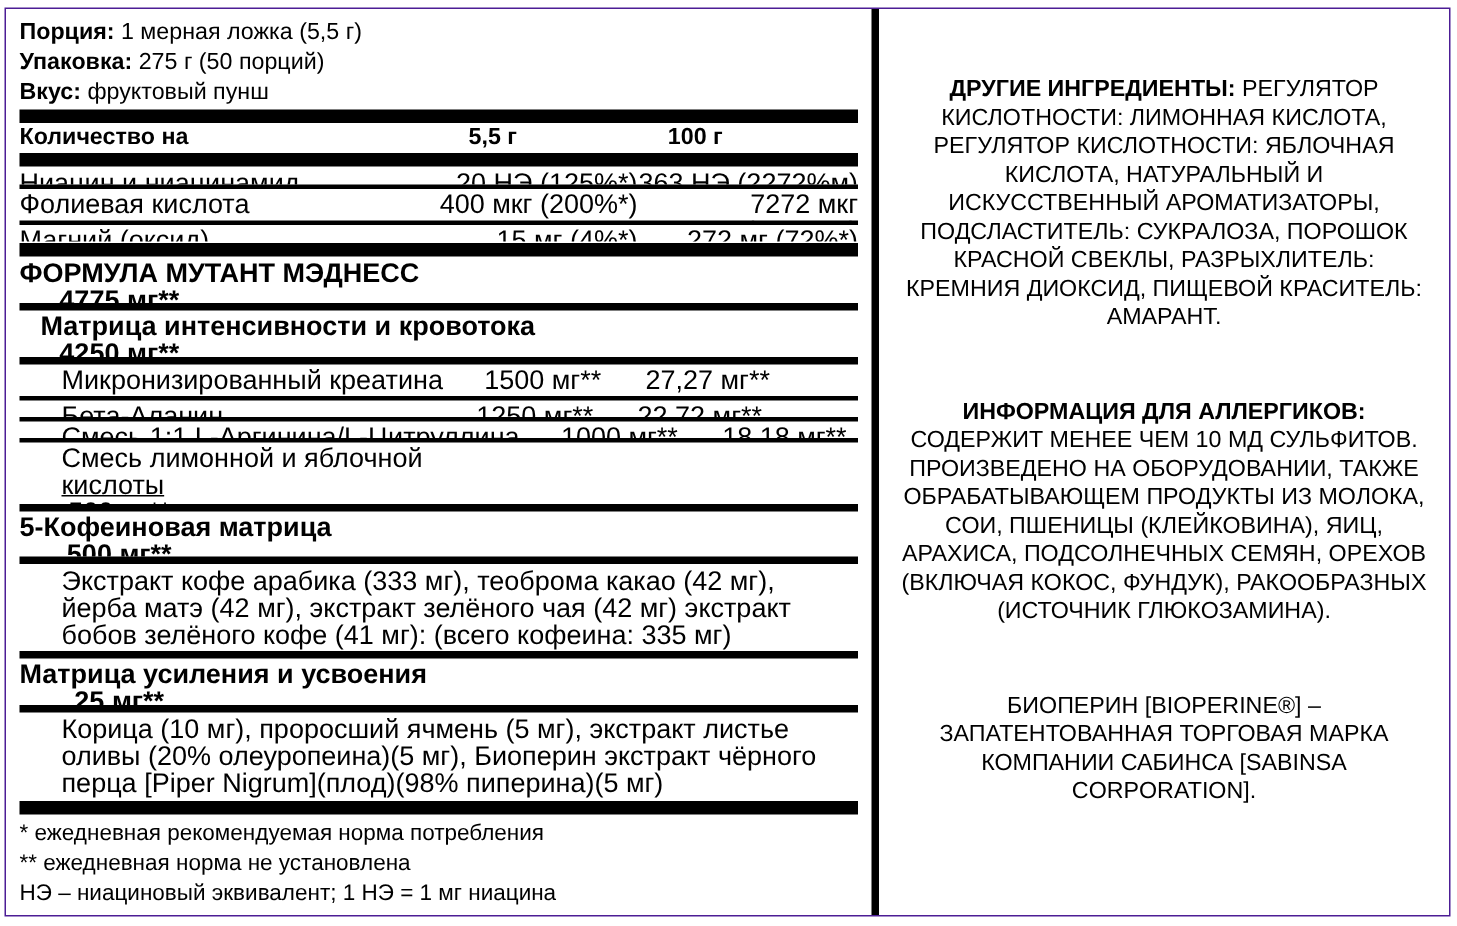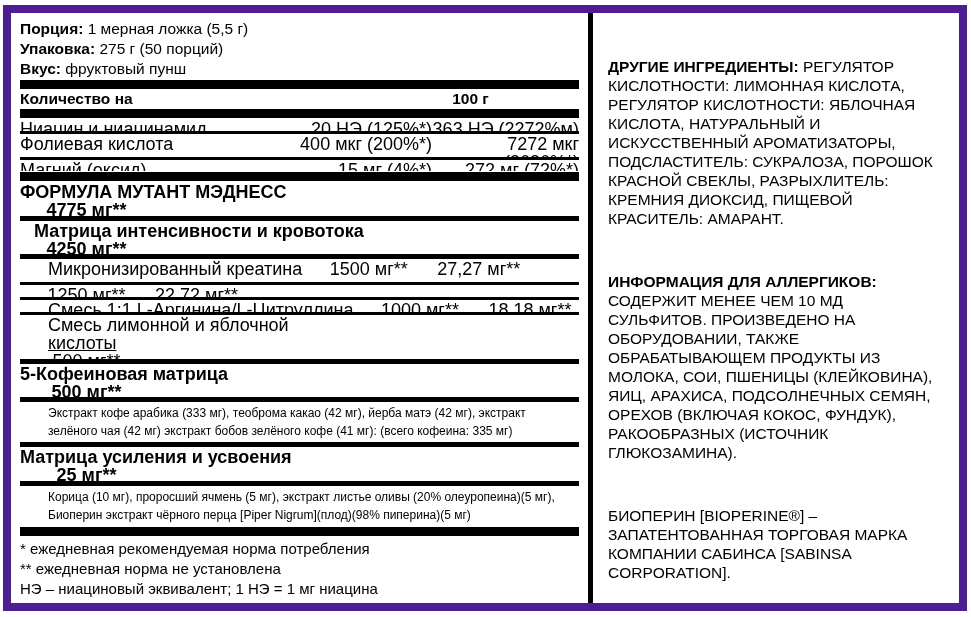--- a/index.html
+++ b/index.html
@@ -1,17 +1,17 @@
 <!DOCTYPE html>
 <html><head>
 <meta charset="utf-8">
 <style>
   html,body{margin:0;padding:0;background:#fff;}
   body{width:971px;height:617px;position:relative;font-family:"Liberation Sans","DejaVu Sans",sans-serif;color:#000;}
-  .outer{position:absolute;left:3px;top:5px;right:4px;bottom:6px;border:8px solid #4c1d95;display:flex;background:#fff;}
+  .outer{position:absolute;left:3px;top:5px;right:4px;bottom:6px;border:1px solid #4c1d95;display:flex;background:#fff;}
   
   .left{width:577px;box-sizing:border-box;padding:6px 9px 4px 9px;display:flex;flex-direction:column;}
   .serving-line{font-size:15.5px;line-height:20px;}
   .serving-line b{font-weight:bold;}
   .bar{height:9px;background:#000;margin:1px 0;flex:0 0 auto;}
   .hdr{display:flex;align-items:center;height:19px;font-weight:bold;font-size:15.5px;}
   .hdr .name{flex:1;}
   .hdr .v1{width:135px;text-align:center;box-sizing:border-box;padding-right:58px;}
   .hdr .v2{width:147px;text-align:center;box-sizing:border-box;padding-right:70px;}
   .row{display:flex;align-items:flex-start;font-size:18px;line-height:18px;padding:1px 0 0 0;border-bottom:3px solid #000;overflow:hidden;}
@@ -19,25 +19,25 @@
   .row .v1{width:135px;flex-shrink:0;text-align:right;box-sizing:border-box;}
   .row .v2{width:147px;flex-shrink:0;text-align:right;box-sizing:border-box;}
   .row.bold{font-weight:bold;}
   .row.sep5{border-bottom-width:5px;flex-direction:column;}
   .row.sep0{border-bottom:none;}
   .row.mg .v1{text-align:center;padding-right:2px;}
   .row.mg .v2{text-align:left;padding-right:46px;}
   .ind1 .name{padding-left:14px;}
   .ind2 .name{padding-left:28px;}
   .name .l2{white-space:normal;text-decoration:underline;}
-  .desc{font-size:12px;line-height:18px;padding:2px 4px 2px 28px;border-bottom:5px solid #000;}
+  .desc{font-size:18px;line-height:18px;padding:2px 4px 2px 28px;border-bottom:5px solid #000;}
   .desc.sep0{border-bottom:none;}
   .footnotes{font-size:15px;line-height:20px;margin-top:2px;}
   
-  .right{flex:1;border-left:5px solid #000;box-sizing:border-box;padding:44px 15px 0 15px;text-align:left;}
+  .right{flex:1;border-left:5px solid #000;box-sizing:border-box;padding:44px 15px 0 15px;text-align:center;}
   .block{font-size:15.5px;line-height:19px;margin:0 0 44px 0;}
   .block .lead{font-weight:bold;}
 </style>
 </head>
 <body>
 
 <div class="outer">
 
   <div class="left">
 
@@ -51,20 +51,21 @@
     </div>
     <div class="serving-line">
       <b>Вкус:</b>
       <span>фруктовый пунш</span>
     </div>
 
     <div class="bar"></div>
 
     <div class="hdr">
       <div class="name">Количество на</div>
+      <div class="v1">5,5 г</div>
       <div class="v2">100 г</div>
     </div>
 
     <div class="bar"></div>
 
     <div class="row">
       <div class="name">Ниацин и ниацинамид</div>
       <div class="v1">20 НЭ (125%*)</div>
       <div class="v2">363 НЭ (2272%м)</div>
     </div>
@@ -90,20 +91,21 @@
       <div class="name">Матрица интенсивности и кровотока</div>
       <div class="v1">4250 мг**</div>
       <div class="v2">77,27 мг**</div>
     </div>
     <div class="row mg ind2">
       <div class="name"><span>Микронизированный креатина</span><div class="l2">моногидрат</div></div>
       <div class="v1">1500 мг**</div>
       <div class="v2">27,27 мг**</div>
     </div>
     <div class="row mg ind2">
+      <div class="name">Бета-Аланин</div>
       <div class="v1">1250 мг**</div>
       <div class="v2">22,72 мг**</div>
     </div>
     <div class="row mg ind2">
       <div class="name">Смесь 1:1 L-Аргинина/L-Цитруллина</div>
       <div class="v1">1000 мг**</div>
       <div class="v2">18,18 мг**</div>
     </div>
     <div class="row mg ind2 sep5">
       <div class="name"><span>Смесь лимонной и яблочной</span><div class="l2">кислоты</div></div>

